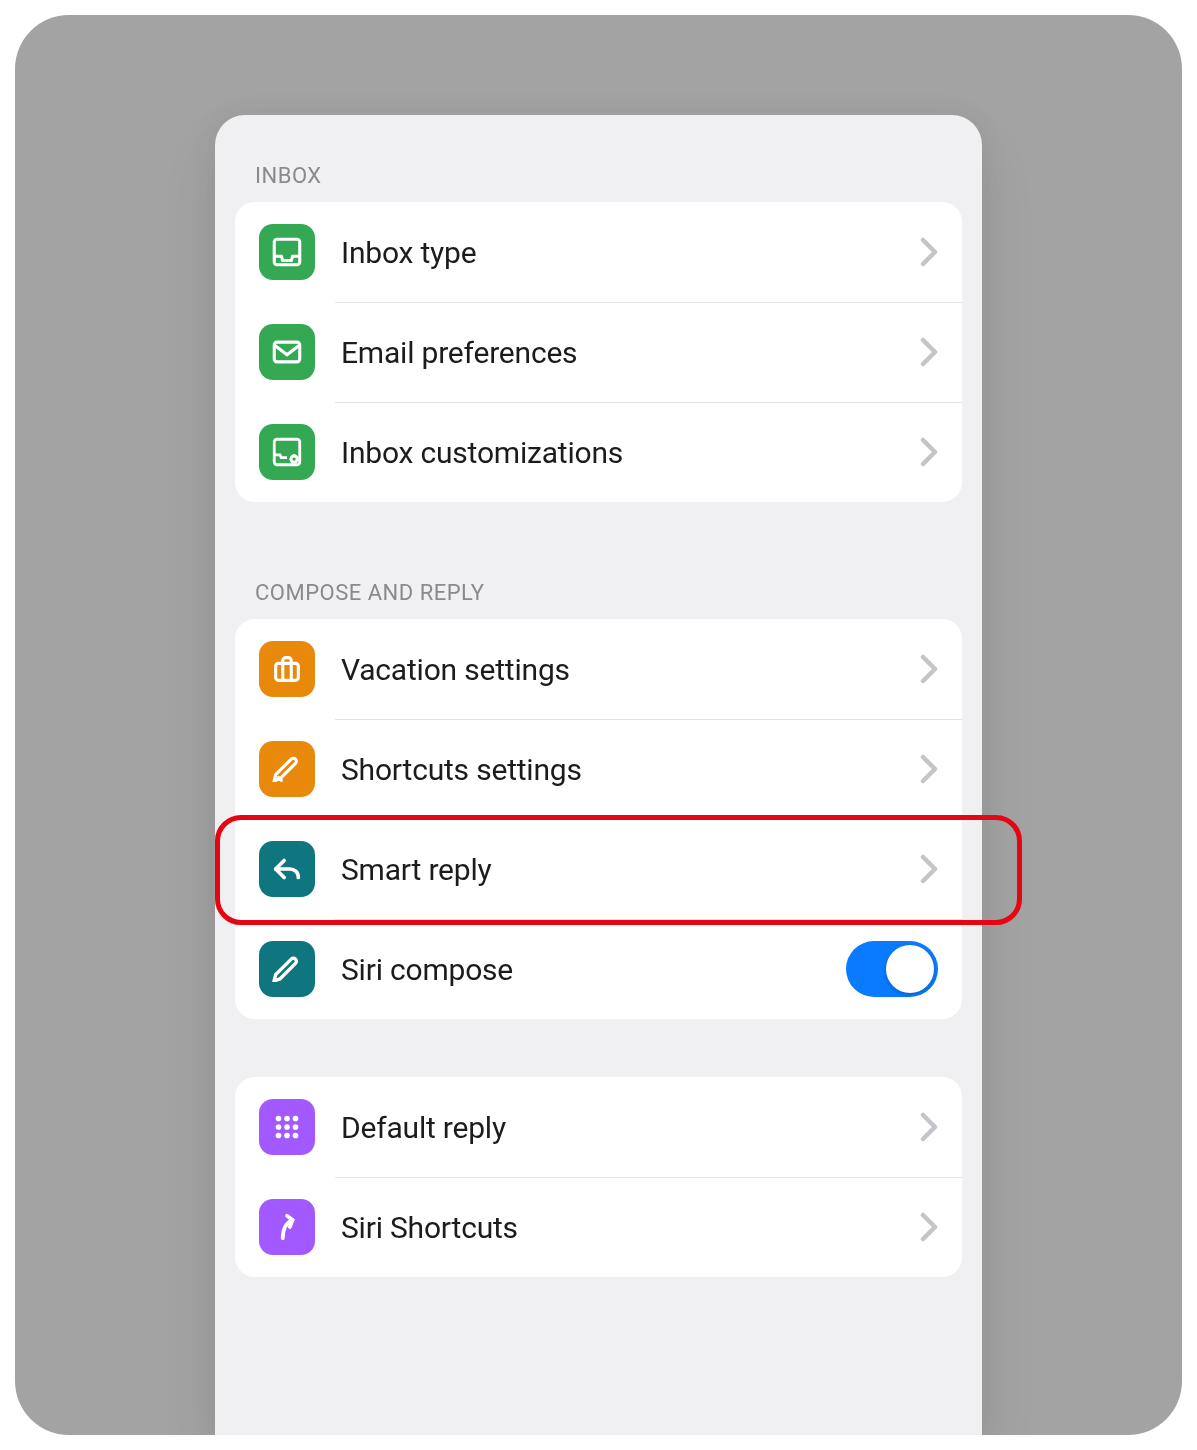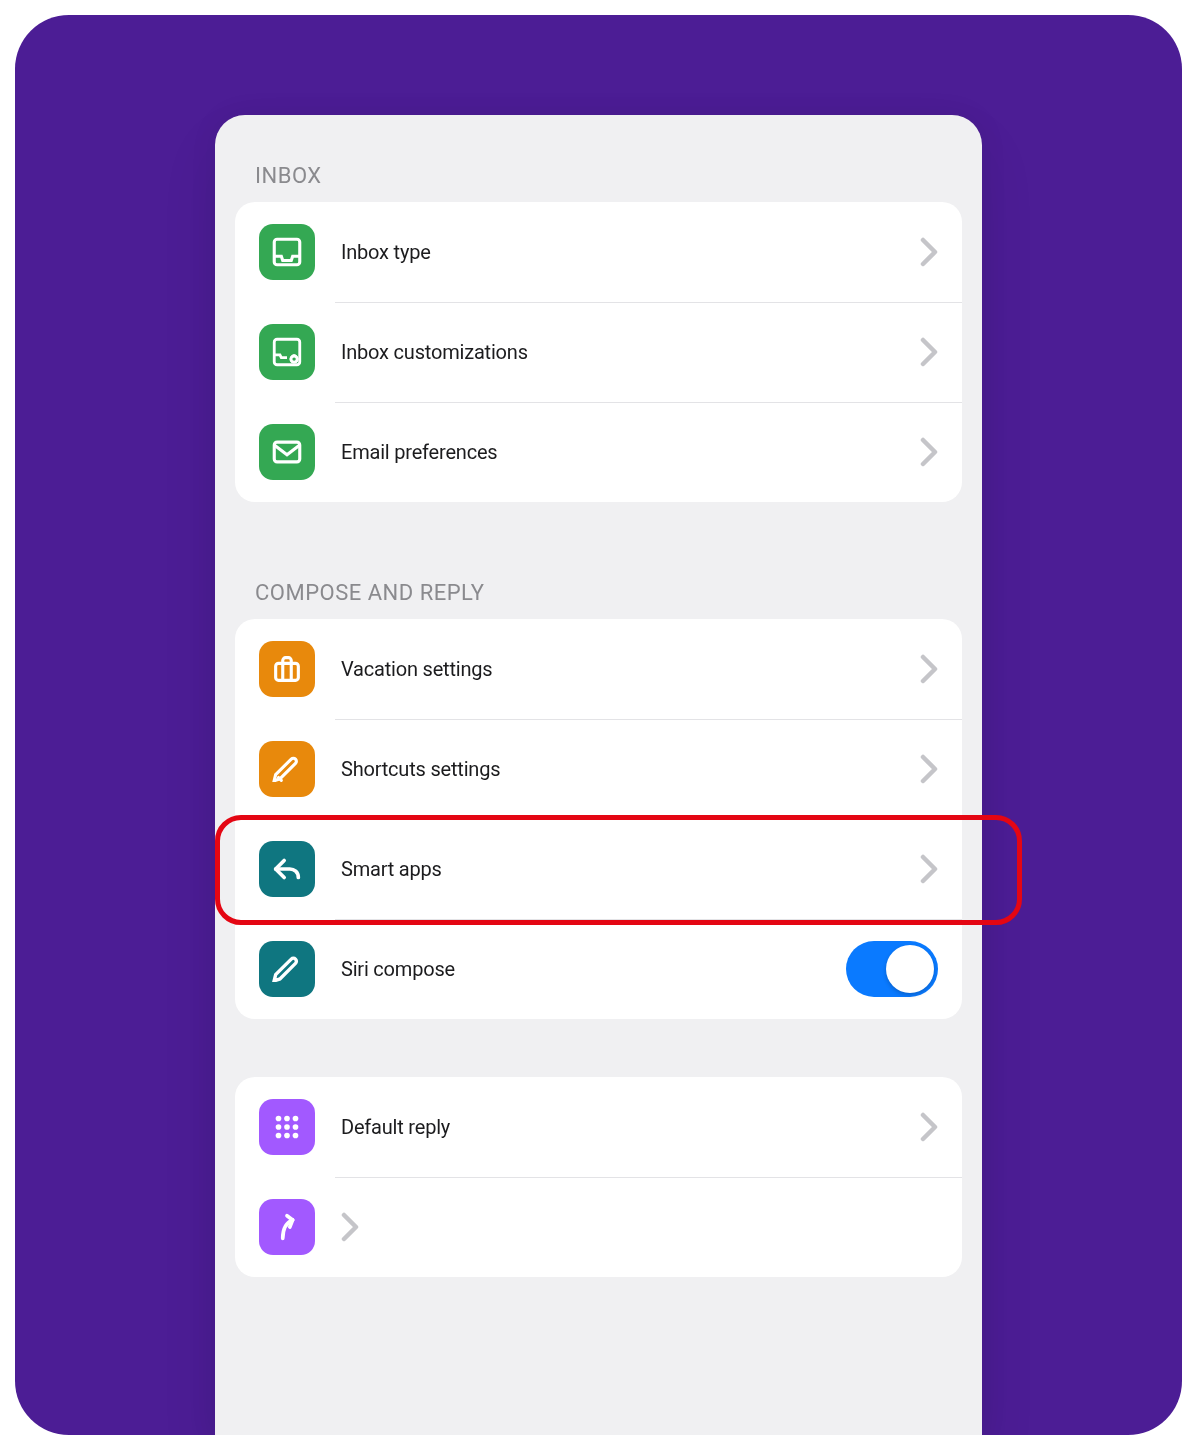--- a/index.html
+++ b/index.html
@@ -8,21 +8,21 @@
     font-family: -apple-system, BlinkMacSystemFont, "Segoe UI", Roboto, Helvetica, Arial, sans-serif;
     background: #fff;
     display: flex;
     align-items: flex-start;
     justify-content: center;
   }
   .outer {
     margin: 15px;
     width: 1167px;
     height: 1420px;
-    background: #4c1d95;
+    background: #a3a3a3;
     border-radius: 54px;
     padding: 100px 200px 0 200px;
     position: relative;
     overflow: hidden;
   }
   .panel {
     width: 100%;
     height: 100%;
     background: #f0f0f2;
     border-radius: 30px 30px 0 0;
@@ -67,21 +67,21 @@
     justify-content: center;
     flex-shrink: 0;
     margin-right: 26px;
   }
   .icon-box svg { width: 34px; height: 34px; }
   .green  { background: #34a853; }
   .orange { background: #e8890c; }
   .teal   { background: #0f7680; }
   .purple { background: #a259ff; }
   .label {
-    font-size: 20px;
+    font-size: 30px;
     color: #1c1c1e;
     flex: 1;
     letter-spacing: -0.2px;
   }
   .chevron {
     color: #c5c5c9;
     flex-shrink: 0;
   }
   .chevron svg { width: 18px; height: 30px; display:block; }
   .toggle {
@@ -131,50 +131,50 @@
         <div class="label">Inbox type</div>
         <div class="chevron">
             <svg viewBox="0 0 12 20" fill="none" stroke="currentColor" stroke-width="3" stroke-linecap="round" stroke-linejoin="round">
               <path d="M2 2l8 8-8 8"></path>
             </svg>
           </div>
       </div>
 
       <div class="row">
         <div class="icon-box green">
+          <svg viewBox="0 0 24 24" fill="none" stroke="#fff" stroke-width="2.2">
+              <rect x="3" y="5" width="18" height="14" rx="2"></rect>
+              <path d="M3 7l9 7 9-7"></path>
+            </svg>
+        </div>
+        <div class="label">Email preferences</div>
+        <div class="chevron">
+            <svg viewBox="0 0 12 20" fill="none" stroke="currentColor" stroke-width="3" stroke-linecap="round" stroke-linejoin="round">
+              <path d="M2 2l8 8-8 8"></path>
+            </svg>
+          </div>
+      </div>
+
+      <div class="row">
+        <div class="icon-box green">
           <svg viewBox="0 0 24 24" fill="none" stroke="#fff" stroke-width="2">
               <rect x="3" y="3" width="18" height="18" rx="2"></rect>
               <path d="M3 14h4l1 2h4"></path>
               <circle cx="17" cy="17" r="2.2"></circle>
               <path d="M17 14v-.6M17 20v-.6M14.5 17h-.6M20.1 17h-.6M15.2 15.2l-.4-.4M19.2 19.2l-.4-.4M15.2 18.8l-.4.4M19.2 14.8l-.4.4"></path>
             </svg>
         </div>
         <div class="label">Inbox customizations</div>
         <div class="chevron">
             <svg viewBox="0 0 12 20" fill="none" stroke="currentColor" stroke-width="3" stroke-linecap="round" stroke-linejoin="round">
               <path d="M2 2l8 8-8 8"></path>
             </svg>
           </div>
       </div>
 
-      <div class="row">
-        <div class="icon-box green">
-          <svg viewBox="0 0 24 24" fill="none" stroke="#fff" stroke-width="2.2">
-              <rect x="3" y="5" width="18" height="14" rx="2"></rect>
-              <path d="M3 7l9 7 9-7"></path>
-            </svg>
-        </div>
-        <div class="label">Email preferences</div>
-        <div class="chevron">
-            <svg viewBox="0 0 12 20" fill="none" stroke="currentColor" stroke-width="3" stroke-linecap="round" stroke-linejoin="round">
-              <path d="M2 2l8 8-8 8"></path>
-            </svg>
-          </div>
-      </div>
-
     </div>
 
     <div class="spacer"></div>
 
     <div class="section-header">COMPOSE AND REPLY</div>
     <div class="group">
 
       <div class="row">
         <div class="icon-box orange">
           <svg viewBox="0 0 24 24" fill="none" stroke="#fff" stroke-width="2.2">
@@ -205,21 +205,21 @@
           </div>
       </div>
 
       <div class="row">
         <div class="icon-box teal">
           <svg viewBox="0 0 24 24" fill="none" stroke="#fff" stroke-width="2.6" stroke-linecap="round" stroke-linejoin="round">
               <path d="M10 6L4 12l6 6"></path>
               <path d="M4 12h10c3 0 6 2 6 6"></path>
             </svg>
         </div>
-        <div class="label">Smart apps</div>
+        <div class="label">Smart reply</div>
         <div class="chevron">
             <svg viewBox="0 0 12 20" fill="none" stroke="currentColor" stroke-width="3" stroke-linecap="round" stroke-linejoin="round">
               <path d="M2 2l8 8-8 8"></path>
             </svg>
           </div>
       </div>
 
       <div class="row">
         <div class="icon-box teal">
           <svg viewBox="0 0 24 24" fill="none" stroke="#fff" stroke-width="2.4" stroke-linecap="round">
@@ -260,20 +260,21 @@
           </div>
       </div>
 
       <div class="row">
         <div class="icon-box purple">
           <svg viewBox="0 0 24 24" fill="none" stroke="#fff" stroke-width="2.6" stroke-linecap="round" stroke-linejoin="round">
               <path d="M9 20c0-7 2-11 7-13"></path>
               <path d="M12 4l4 3-2 5"></path>
             </svg>
         </div>
+        <div class="label">Siri Shortcuts</div>
         <div class="chevron">
             <svg viewBox="0 0 12 20" fill="none" stroke="currentColor" stroke-width="3" stroke-linecap="round" stroke-linejoin="round">
               <path d="M2 2l8 8-8 8"></path>
             </svg>
           </div>
       </div>
 
     </div>
 
   </div>

